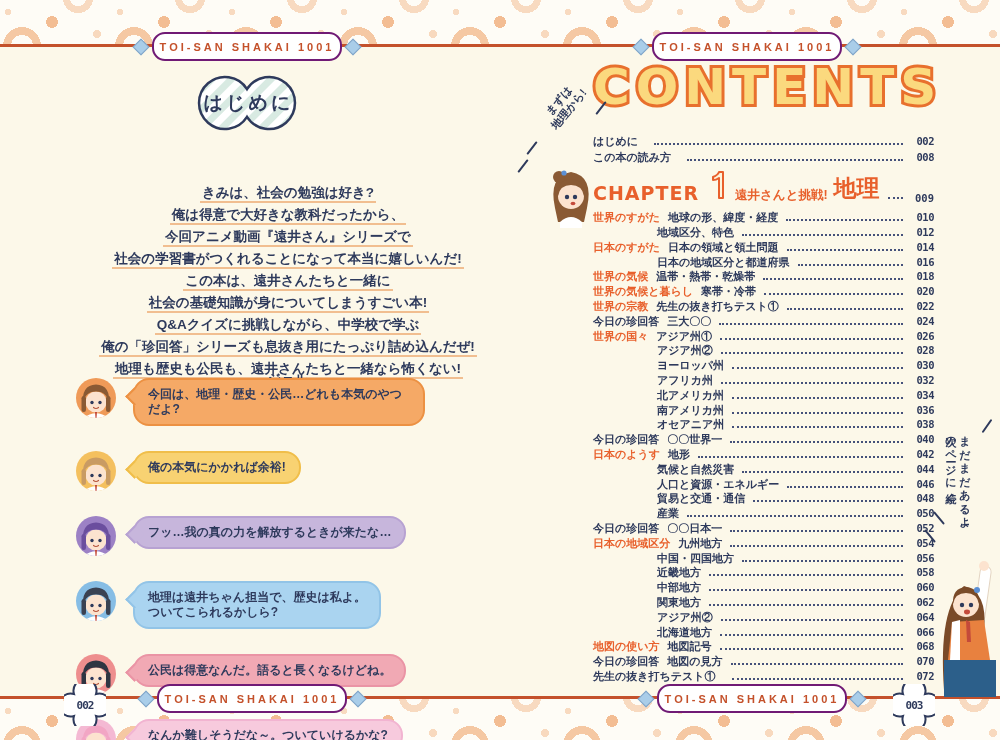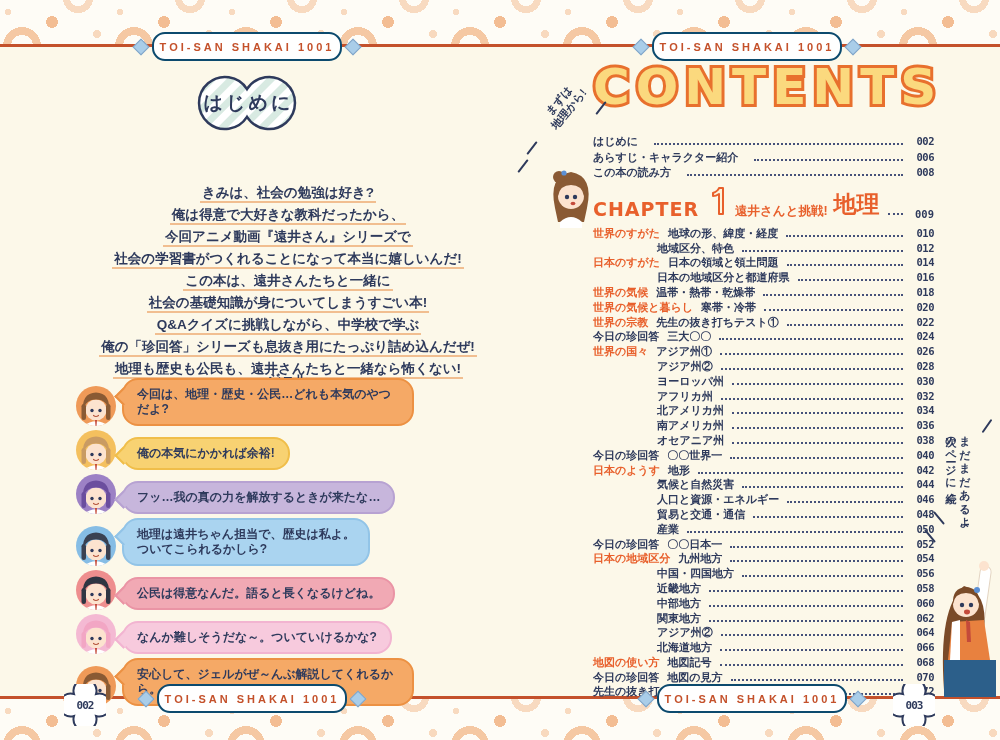--- a/index.html
+++ b/index.html
@@ -12,21 +12,21 @@
       radial-gradient(circle at 22px 46px, rgba(0,0,0,0) 0 11px, #F5C8A3 11px 19px, rgba(0,0,0,0) 19px),
       radial-gradient(circle at 78px -2px, rgba(0,0,0,0) 0 8px, #F8DAC0 8px 15px, rgba(0,0,0,0) 15px),
       radial-gradient(circle at 52px 22px, #F3BD93 0 6px, rgba(0,0,0,0) 6px),
       radial-gradient(circle at 97px 34px, #F8D9BE 0 4px, rgba(0,0,0,0) 4px),
       radial-gradient(circle at 8px 12px, #F8DAC0 0 3px, rgba(0,0,0,0) 3px);
     background-size:112px 46px;}
   .strip-top{top:0;height:44px;border-bottom:3px solid #C4512B;}
   .strip-bottom{bottom:0;height:41px;border-top:3px solid #C4512B;}
 
   
-  .banner{position:absolute;width:186px;height:25px;background:#FFFFFF;border:2px solid #0c4a6e;
+  .banner{position:absolute;width:186px;height:25px;background:#FFFFFF;border:2px solid #701a75;
     border-radius:13px;display:flex;align-items:center;justify-content:center;
     color:#C4512B;font-weight:bold;font-size:11px;letter-spacing:3px;z-index:5;text-align:center;}
   .banner .dia{position:absolute;top:50%;width:10px;height:10px;margin-top:-6px;
     background:#A9CDE9;border:1px solid #7FA3C6;transform:rotate(45deg);}
   .banner .dia.l{left:-19px;} .banner .dia.r{right:-19px;}
 
   
   .pagebadge{position:absolute;width:42px;height:42px;z-index:6;}
   .pagebadge svg{position:absolute;inset:0;}
   .pagebadge .num{position:absolute;inset:0;display:flex;align-items:center;justify-content:center;
@@ -40,21 +40,21 @@
   
   .intro{position:absolute;left:88px;top:183px;width:400px;text-align:center;}
   .intro-line{margin-bottom:2.5px;}
   .intro-line span{display:inline-block;font-size:13.5px;font-weight:bold;color:#2E3A5C;
     line-height:15px;border-bottom:2px solid #F1BE90;padding:0 2px 0.5px;}
   .signature{margin-top:5px;}
   .signature span{font-size:13px;}
 
   
   .chat{position:absolute;left:76px;top:378px;width:360px;}
-  .chat-row{display:flex;align-items:flex-end;gap:0;margin-bottom:4px;}
+  .chat-row{display:flex;align-items:flex-start;gap:11px;margin-bottom:25px;}
   .avatar{width:40px;height:40px;border-radius:50%;overflow:hidden;flex:0 0 40px;background:var(--av,#F0A060);}
   .bubble{position:relative;display:inline-block;max-width:262px;background:var(--bub,#eee);
     border:2px solid var(--bubborder,#ccc);border-radius:16px;padding:7px 13px;
     font-size:12px;font-weight:bold;color:#2E3A5C;line-height:15px;white-space:pre-line;margin-left:6px;}
   .bubble::before{content:"";position:absolute;left:-7px;top:10px;width:11px;height:11px;
     background:var(--bub,#eee);border-left:2px solid var(--bubborder,#ccc);
     border-bottom:2px solid var(--bubborder,#ccc);transform:rotate(45deg);}
 
   
   .rp{position:absolute;left:593px;top:58px;width:341px;}
@@ -309,25 +309,20 @@
       </div>
 
       <div class="front-list">
 
           <div class="toc-row">
             <span class="cat cat-navy">はじめに</span>
             <span class="leader"></span>
             <span class="num">002</span>
           </div>
 
-          <div class="toc-row">
-            <span class="cat cat-navy">あらすじ・キャラクター紹介</span>
-            <span class="leader"></span>
-            <span class="num">006</span>
-          </div>
 
           <div class="toc-row">
             <span class="cat cat-navy">この本の読み方</span>
             <span class="leader"></span>
             <span class="num">008</span>
           </div>
         </div>
 
       <div class="chapter-row">
         <span class="chapter-word">CHAPTER</span>

